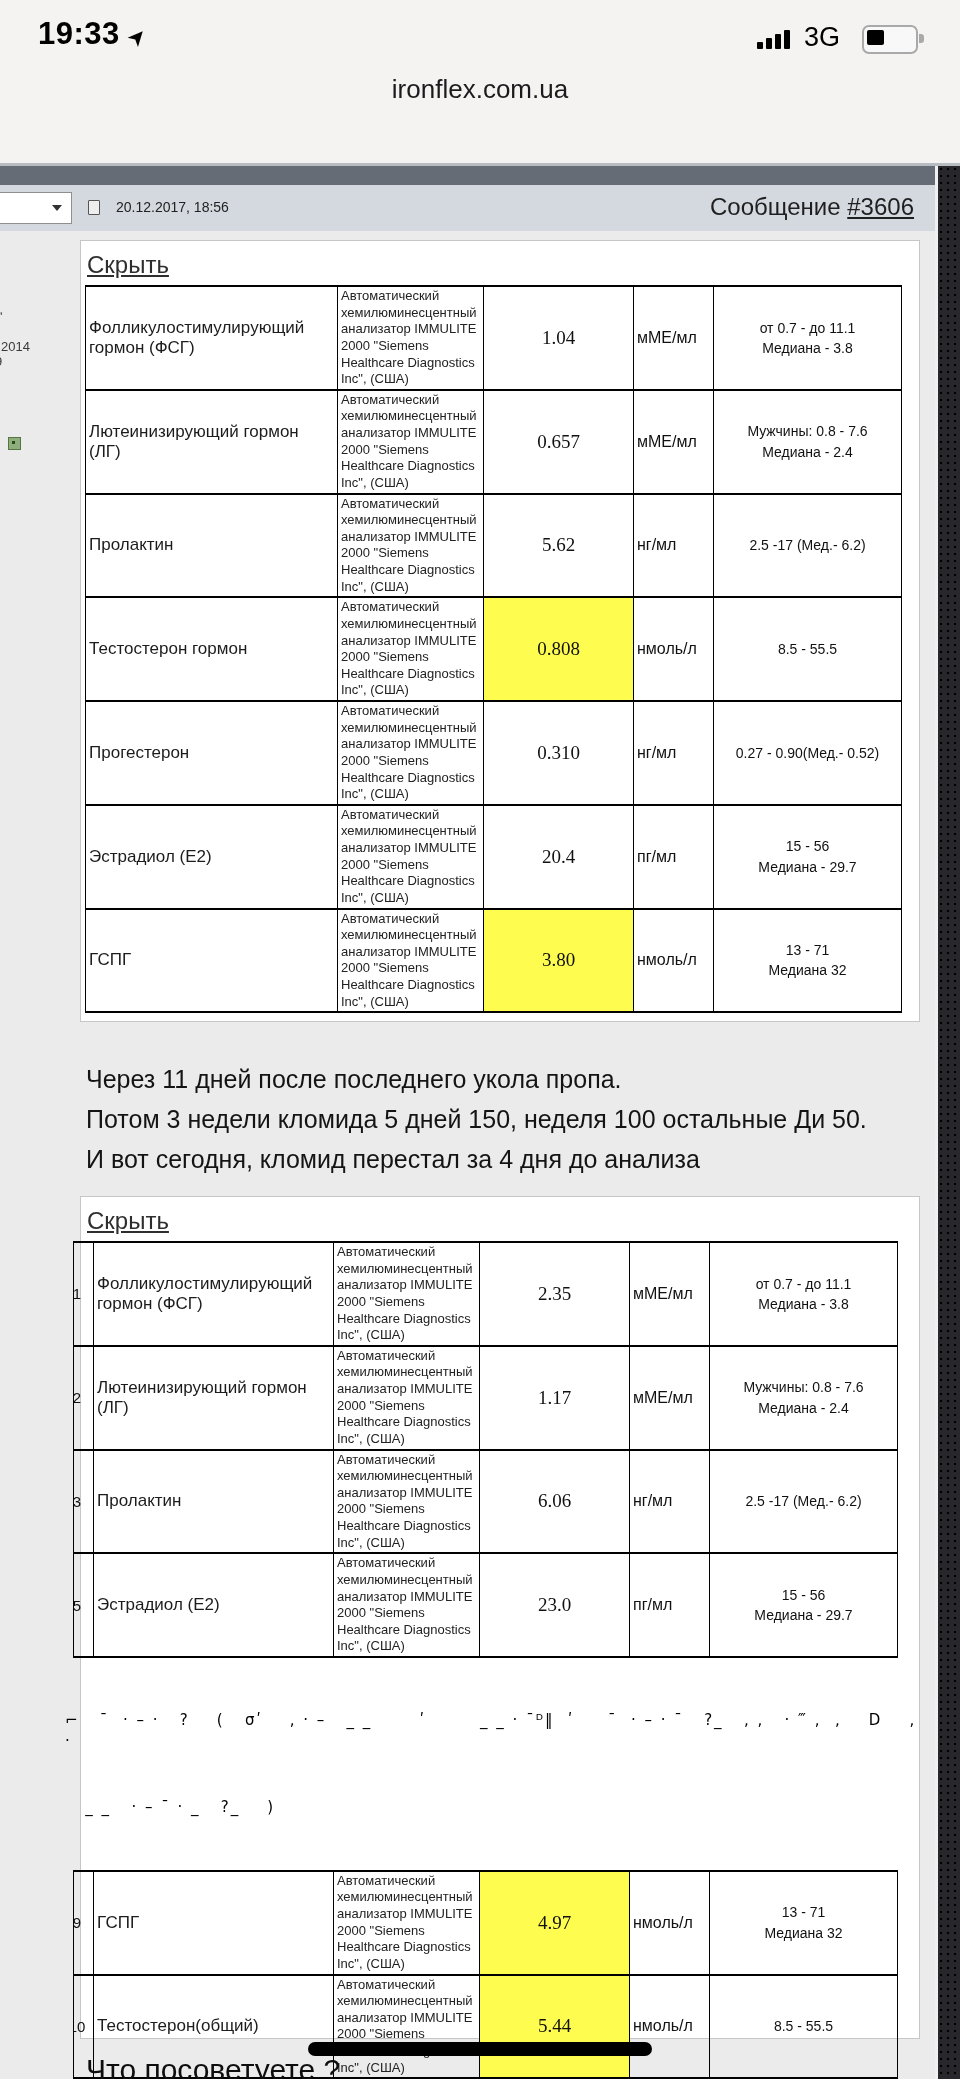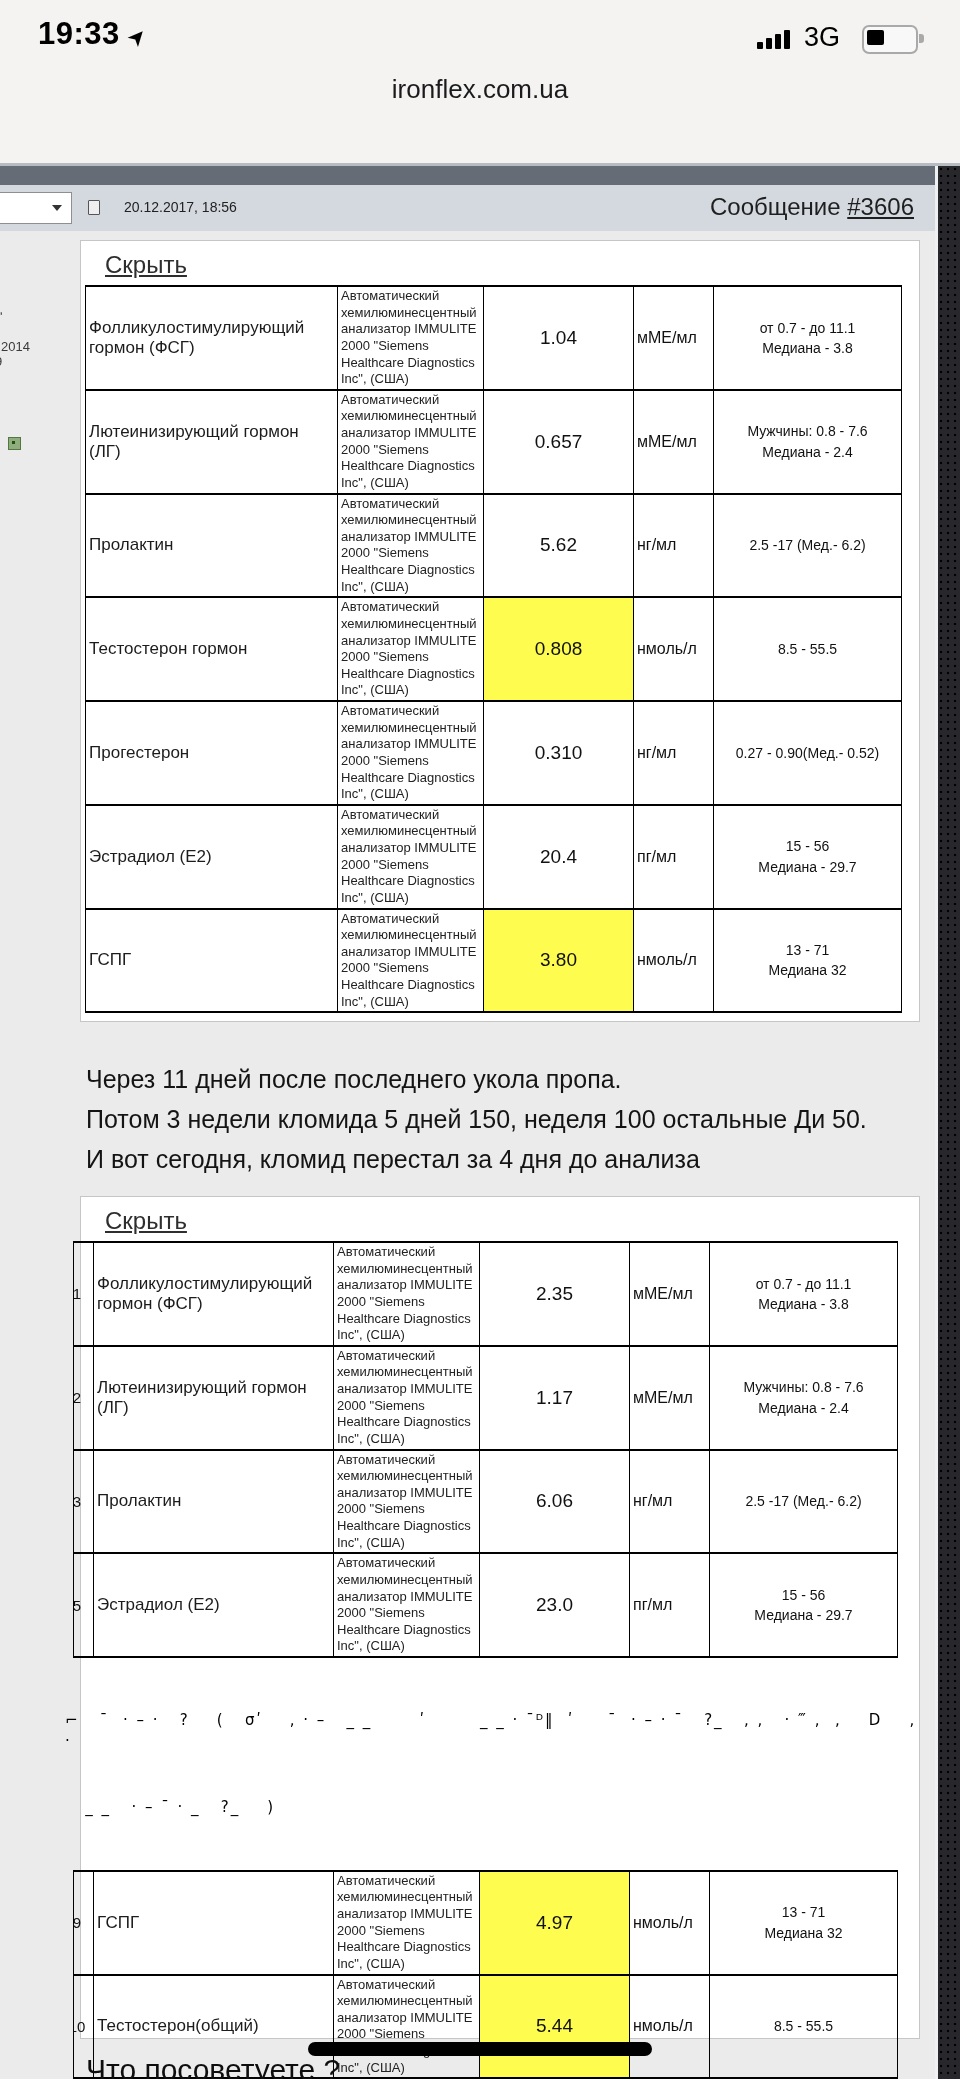--- a/index.html
+++ b/index.html
@@ -20,46 +20,46 @@
   .urlbar{position:absolute;top:74px;left:0;width:100%;text-align:center;font-size:26px;color:#1b1b1d;}
 
   
   .page{position:absolute;top:163px;left:0;right:0;bottom:0;background:#ebebeb;}
   .topline{height:3px;background:#b7bcc2;}
   .darkbar{height:19px;background:#666c75;}
   .postheader{height:46px;background:#d4d9e0;position:relative;}
   .pagesel{position:absolute;left:-12px;top:7px;width:82px;height:30px;background:#fff;border:1px solid #8f8f8f;}
   .pagesel .caret{position:absolute;right:9px;top:12px;width:0;height:0;
     border-left:5px solid transparent;border-right:5px solid transparent;border-top:6px solid #333;}
-  .postdate{position:absolute;left:88px;top:14px;font-size:14px;color:#222;display:flex;align-items:center;gap:24px;}
+  .postdate{position:absolute;left:88px;top:14px;font-size:14px;color:#222;display:flex;align-items:center;gap:16px;}
   .doc-icon{display:inline-block;width:10px;height:13px;border:1px solid #555;border-radius:1px;background:#eee;}
   .msg{position:absolute;right:46px;top:8px;font-size:24px;color:#1f1f1f;}
   .msg a{color:#1f1f1f;text-decoration:underline;}
 
   .darkstrip{position:absolute;top:3px;right:0;bottom:0;width:22px;border-left:3px solid #eef0f1;
     background:#28282c;
     background-image:radial-gradient(circle at 3px 3px,#000 1.3px,rgba(0,0,0,0) 1.6px);
     background-size:7px 7px;}
 
   
   .frag{position:absolute;font-size:13px;color:#3a3a3a;}
   .online-icon{position:absolute;left:8px;top:274px;width:11px;height:11px;background:#8fae7d;border:1px solid #55773f;}
   .online-icon i{position:absolute;left:3px;top:3px;width:3px;height:3px;background:#274d17;display:block;}
 
   
   .box{position:absolute;left:80px;width:840px;background:#fff;border:1px solid #c6c6c6;box-sizing:border-box;}
   .box1{top:77px;height:782px;}
   .box2{top:1033px;height:843px;}
-  .toggle{display:inline-block;margin:10px 0 6px 24px;font-size:24px;color:#2e2e2e;text-decoration:underline;}
+  .toggle{display:inline-block;margin:10px 0 6px 6px;font-size:24px;color:#2e2e2e;text-decoration:underline;}
 
   table.lab{border-collapse:collapse;margin-left:4px;table-layout:fixed;}
   table.lab td{border:solid #000;border-width:2px 1px;vertical-align:middle;padding:1px 3px;box-sizing:border-box;}
   .c-name{width:252px;font-size:17px;color:#1c1c1c;}
   .c-analyzer{width:146px;font-size:13px;line-height:1.28;padding:2px 2px 2px 3px;color:#222;}
-  .c-result{width:150px;text-align:center;font-size:19px;}
+  .c-result{width:150px;text-align:center;font-size:19px;font-family:Liberation Serif, serif;}
   .c-units{width:80px;font-size:16px;}
   .c-ref{width:188px;text-align:center;font-size:14px;white-space:pre-line;line-height:1.45;}
   .hl{background:#fdfc4f;}
   tr.big{height:97px;} tr.mid{height:46px;} tr.small{height:26px;}
   tr.small .c-name,tr.mid .c-name{font-size:17px;}
   tr.small .c-result,tr.small .c-units,tr.small .c-ref{font-size:15px;}
 
   
   table.t2{margin-left:-8px;}
   td.rownum{width:13px;padding:0;overflow:hidden;}

